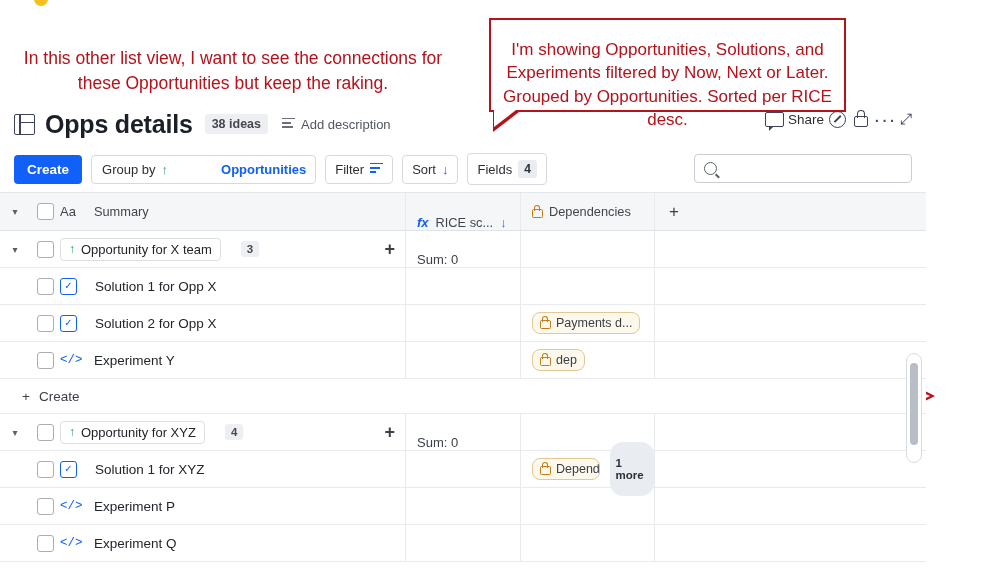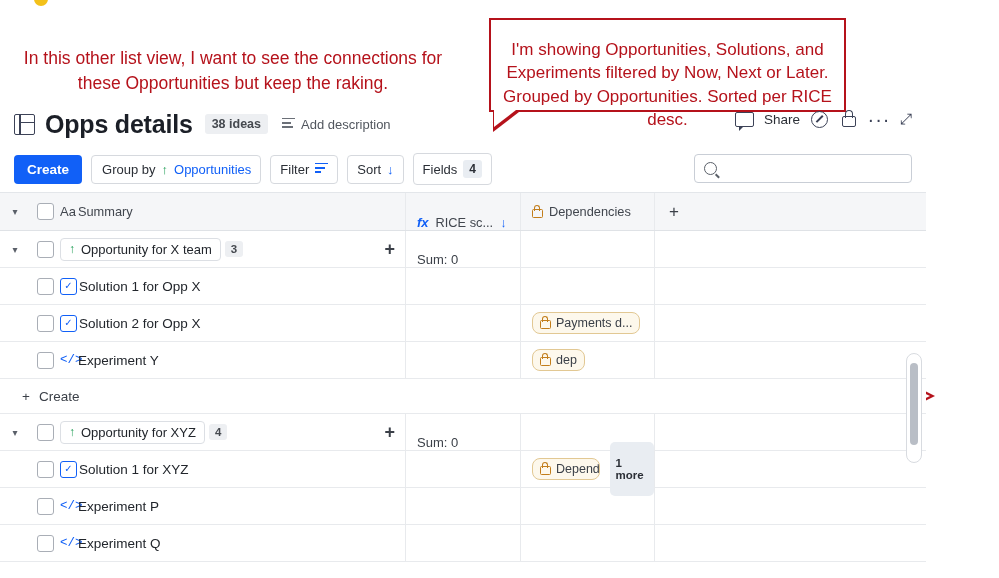--- a/index.html
+++ b/index.html
@@ -173,21 +173,21 @@
   }
   .desc-lines i:nth-child(2) { width: 9px; }
   .desc-lines i:nth-child(3) { width: 11px; }
 
   .header-right {
     position: absolute;
     right: 12px;
     top: 6px;
     display: flex;
     align-items: center;
-    gap: 8px;
+    gap: 2px;
     color: #3c4257;
     font-size: 13.5px;
   }
   .hr-icon {
     width: 22px;
     height: 22px;
     display: flex;
     align-items: center;
     justify-content: center;
   }
@@ -273,21 +273,21 @@
     border: 1px solid #d6d9de;
     border-radius: 4px;
     padding: 6px 9px;
     font-size: 13px;
     color: #2b2f36;
     background: #fff;
     white-space: nowrap;
   }
   .chip.with-value { padding-left: 10px; }
   .chip .label { color: #2b2f36; }
-  .chip .value { color: #1160f7; font-weight: normal; }
+  .chip .value { color: #1160f7; font-weight: bold; margin-left: 47px; }
   .chip .arrow-up { color: #1f9d55; font-weight: bold; }
   .filter-ico {
     display: inline-block;
     width: 13px;
   }
   .filter-ico i {
     display: block;
     height: 1.7px;
     background: #1160f7;
     margin-bottom: 2.5px;
@@ -381,21 +381,21 @@
     width: 15px; height: 15px;
     border: 1.5px solid #a9aeb6;
     border-radius: 3px;
     background: #fff;
   }
   .c-summary {
     flex: none;
     width: 345px;
     display: flex;
     align-items: center;
-    gap: 2px;
+    gap: 18px;
     font-size: 13.5px;
     color: #22262c;
     padding-right: 8px;
     box-sizing: border-box;
     position: relative;
     height: 100%;
   }
   .c-rice {
     flex: none;
     width: 115px;
@@ -520,21 +520,21 @@
     color: #3b4048;
     max-width: 115px;
     overflow: hidden;
     white-space: nowrap;
   }
   .more-pill {
     background: #e9edf2;
     color: #2b2f36;
     font-size: 11.5px;
     font-weight: bold;
-    border-radius: 5px;
+    border-radius: 13px;
     padding: 15px 6px;
     margin-left: 4px;
   }
   .create-row {
     display: flex;
     align-items: center;
     height: 34px;
     border-bottom: 1px solid #e8eaed;
     padding-left: 22px;
     font-size: 13.5px;

